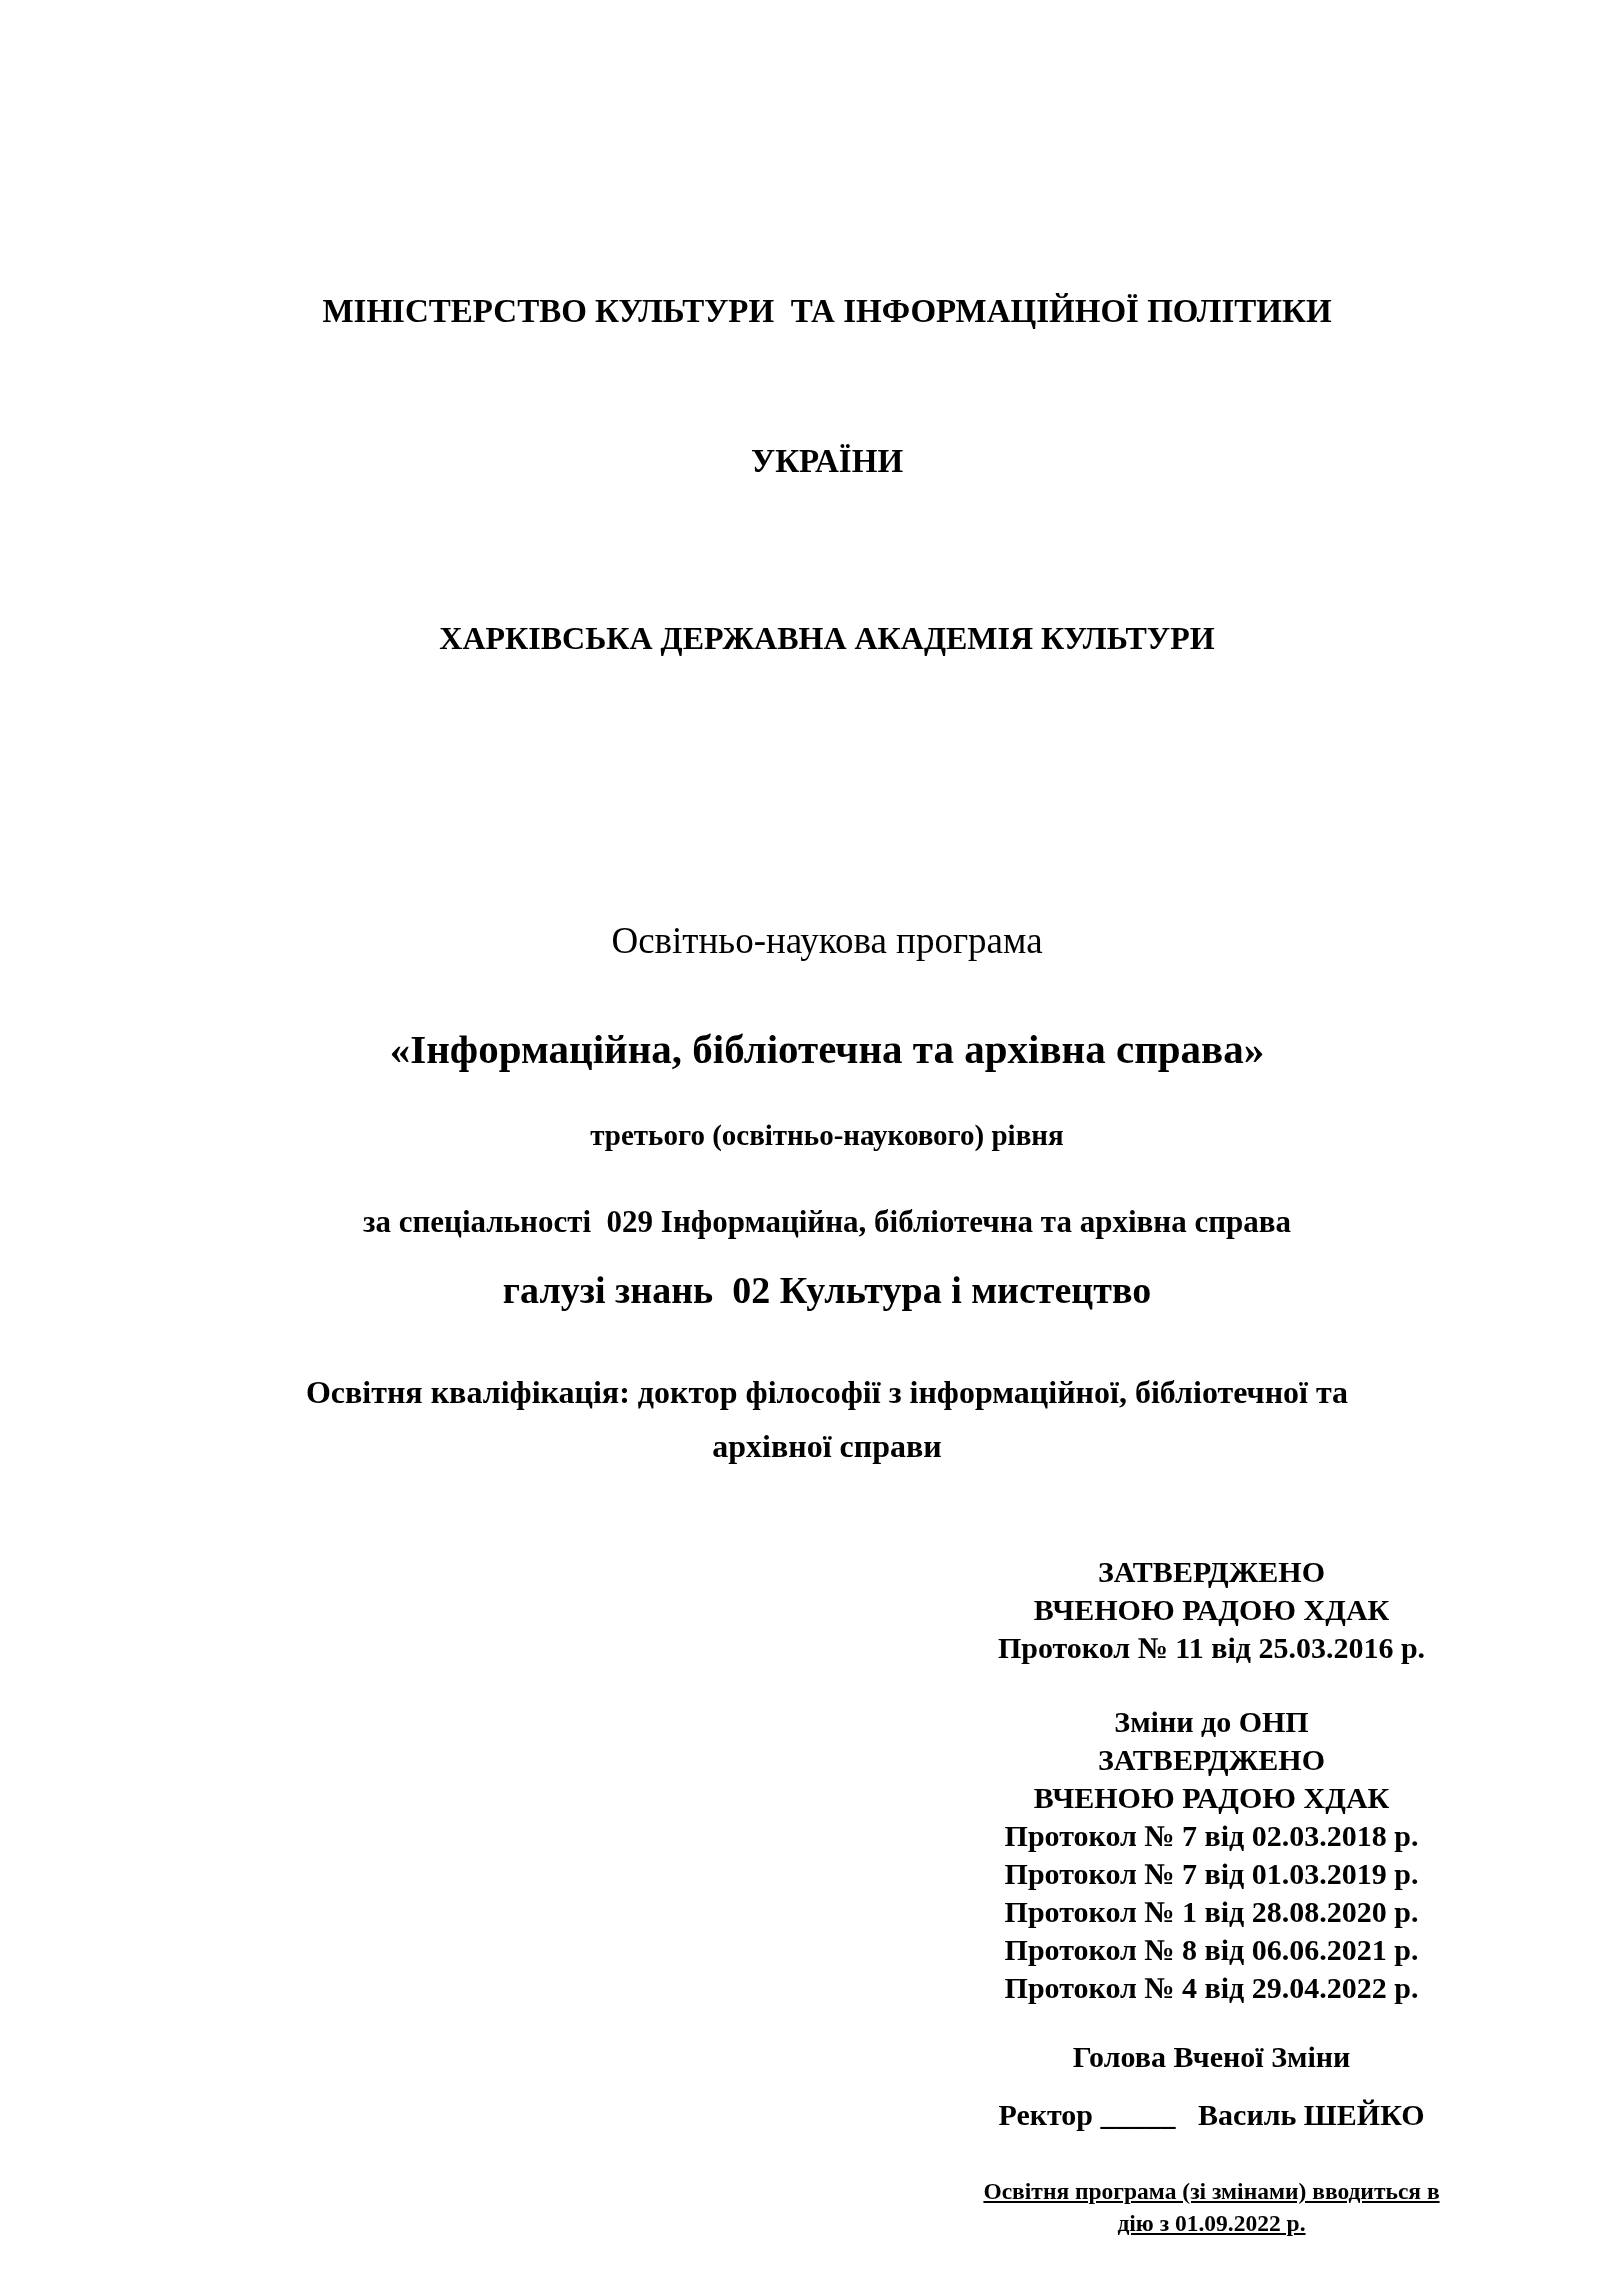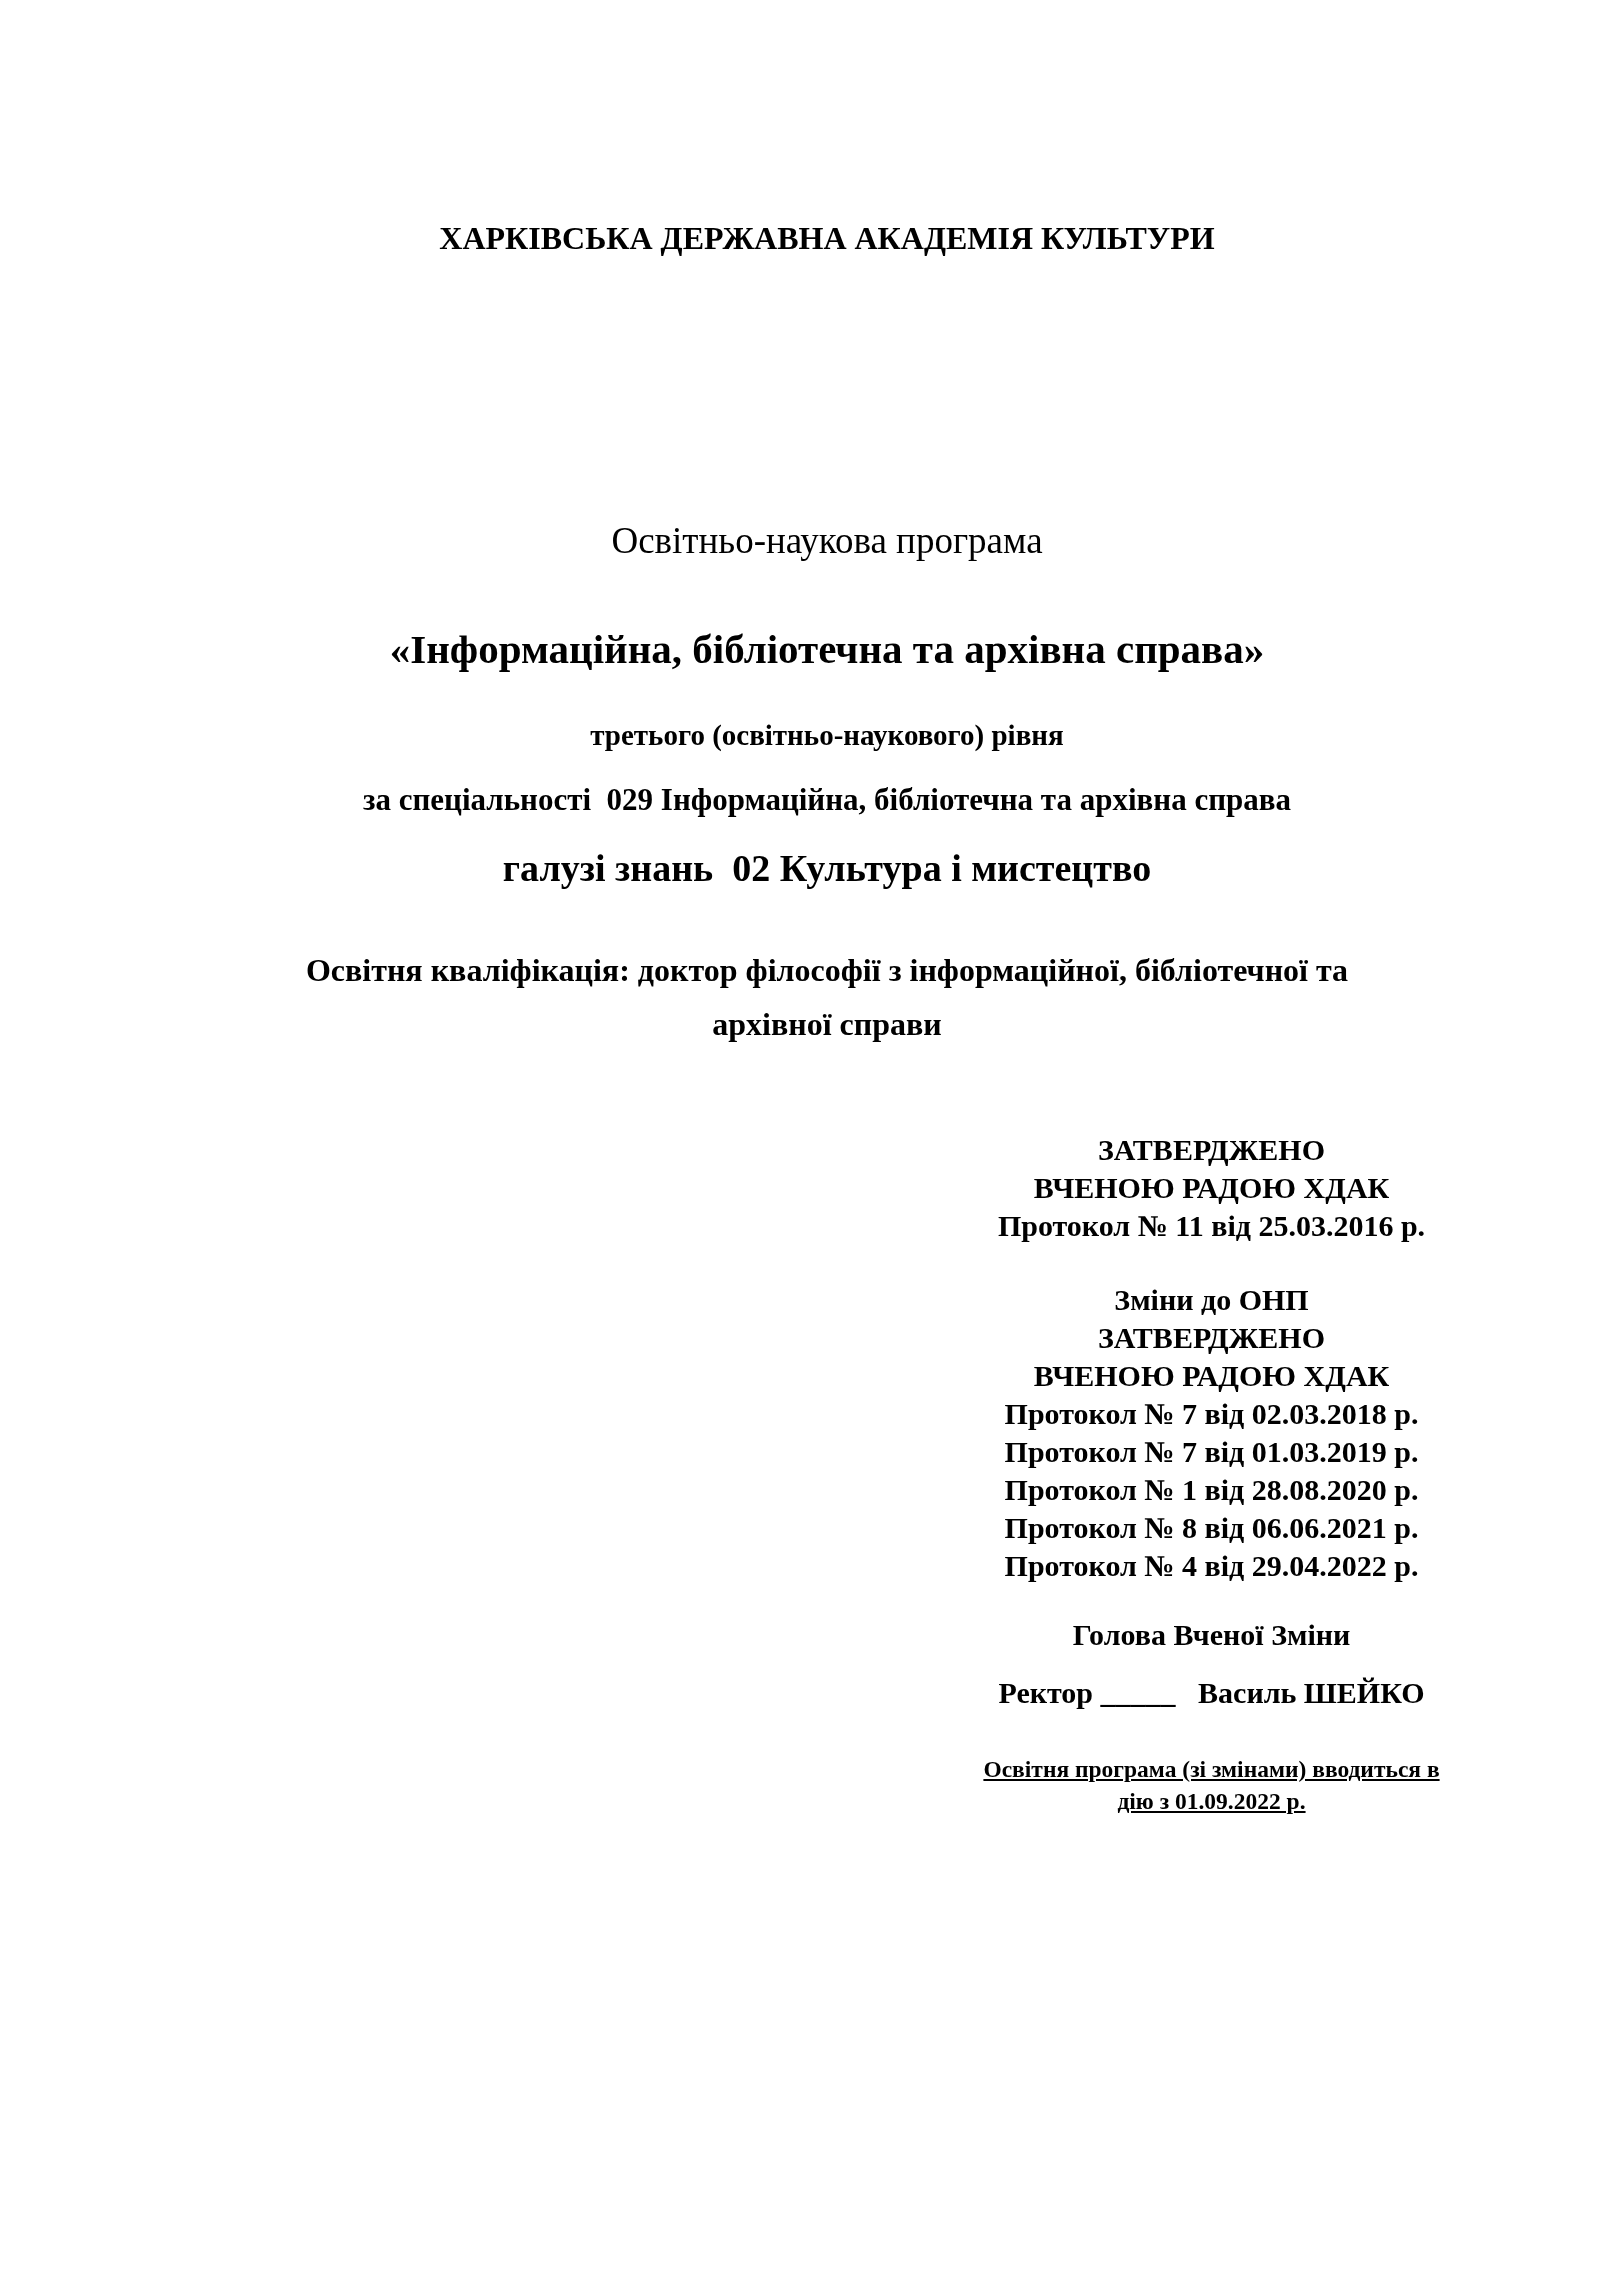--- a/index.html
+++ b/index.html
@@ -47,21 +47,21 @@
   .level {
     font-size: 29px;
     line-height: 44px;
     font-weight: bold;
     margin-top: 34px;
   }
   .specialty {
     font-size: 31px;
     line-height: 47px;
     font-weight: bold;
-    margin-top: 19px;
+    margin-top: 41px;
   }
   .field {
     font-size: 38px;
     line-height: 47px;
     font-weight: bold;
     margin-top: 21.6px;
   }
   .qualification {
     font-size: 32px;
     line-height: 54px;
@@ -84,20 +84,24 @@
     font-size: 23.5px;
     line-height: 32px;
     text-decoration: underline;
   }
 </style>
 </head>
 <body>
 
 <div class="page">
 
+  <div class="ministry center pre">
+    <div class="pre">МІНІСТЕРСТВО КУЛЬТУРИ  ТА ІНФОРМАЦІЙНОЇ ПОЛІТИКИ</div>
+    <div>УКРАЇНИ</div>
+  </div>
 
   <div class="academy center">ХАРКІВСЬКА ДЕРЖАВНА АКАДЕМІЯ КУЛЬТУРИ</div>
 
   <div class="program-type center">Освітньо-наукова програма</div>
 
   <div class="program-name center">«Інформаційна, бібліотечна та архівна справа»</div>
 
   <div class="level center">третього (освітньо-наукового) рівня</div>
 
   <div class="specialty center pre">за спеціальності  029 Інформаційна, бібліотечна та архівна справа</div>

